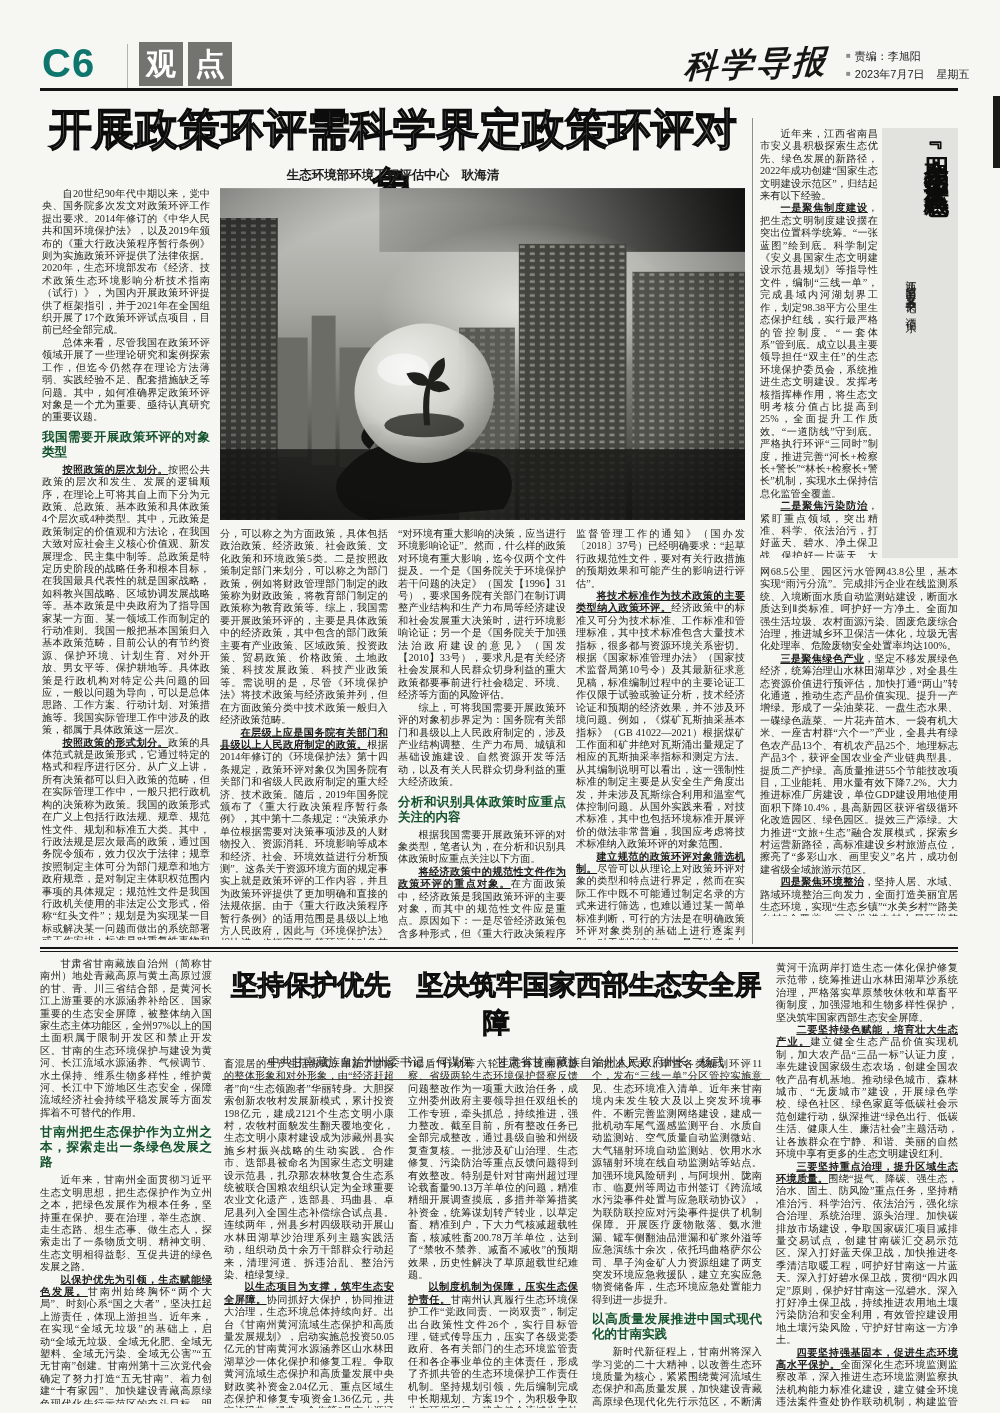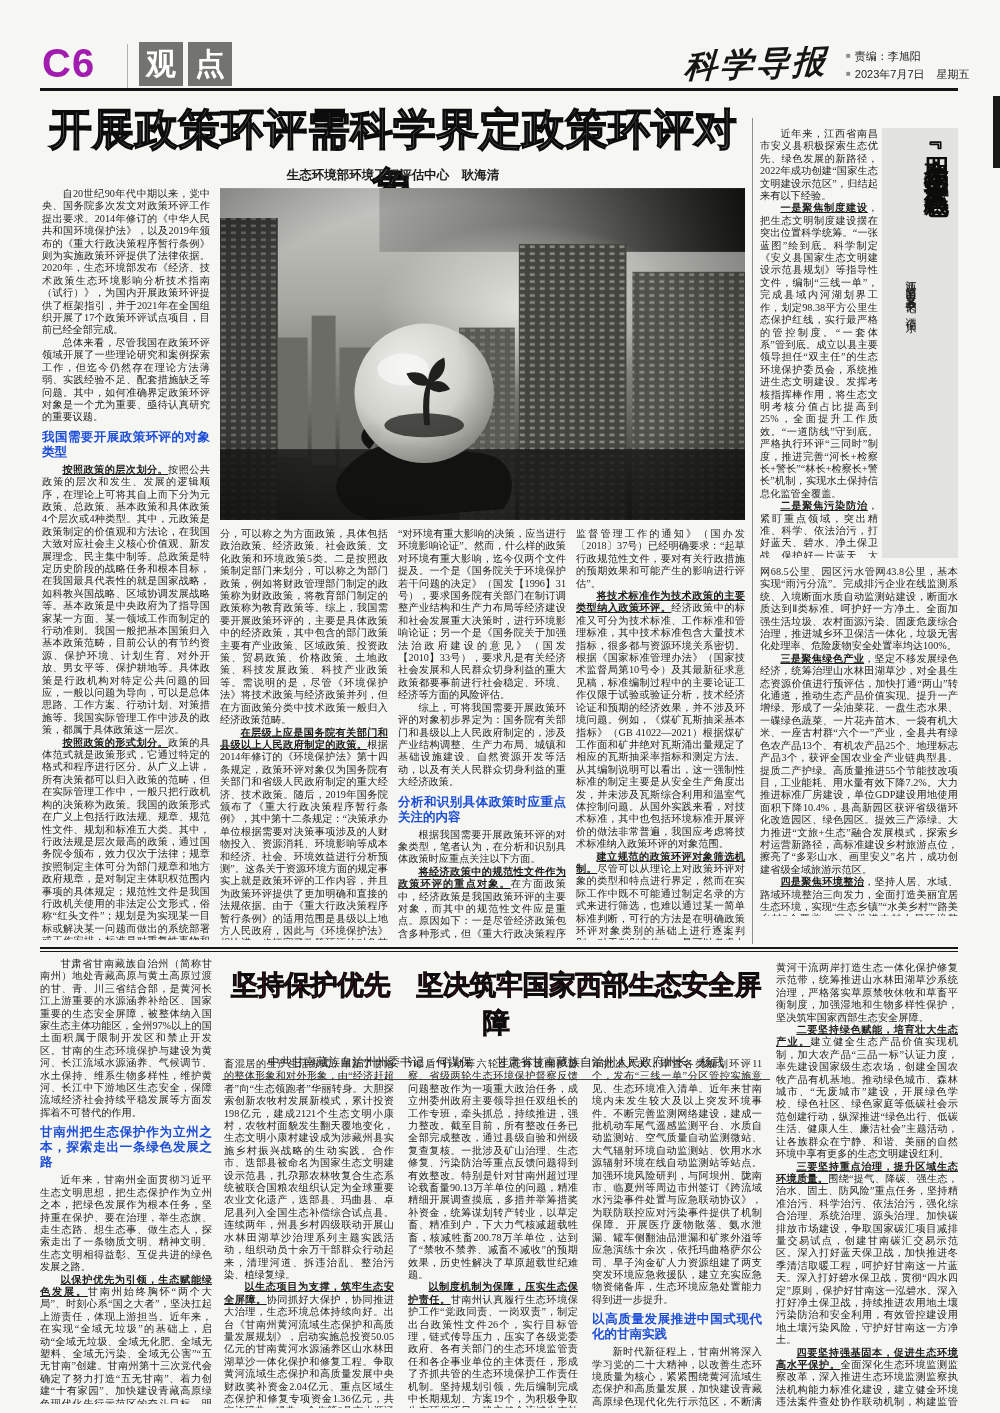--- a/index.html
+++ b/index.html
@@ -1,61 +1,61 @@
 <!DOCTYPE html>
 <html><head>
 <meta charset="utf-8">
 <style>
   html,body{margin:0;padding:0;background:#dcdcd8;}
   .page{position:relative;width:1000px;height:1413px;margin:0 auto;background:#f6f6f2;
         font-family:"Liberation Serif",serif;color:#1d1d1b;overflow:hidden;}
   
-  .c6{position:absolute;left:42px;top:40px;font:bold 40px/46px "Liberation Sans",sans-serif;letter-spacing:1px;color:#a21caf;}
+  .c6{position:absolute;left:42px;top:40px;font:bold 40px/46px "Liberation Sans",sans-serif;letter-spacing:1px;color:#0f766e;}
   .hsep{position:absolute;left:127px;top:44px;width:1px;height:46px;background:#b3b3af;}
   .tag{position:absolute;left:139px;top:42px;display:flex;gap:5px;}
   .tbox{width:44px;height:44px;background:#73736f;color:#fff;text-align:center;
         font:bold 30px/44px "Liberation Sans",sans-serif;}
   .logo{position:absolute;left:684px;top:42px;font-family:"DejaVu Serif",serif;font-style:italic;
         font-weight:bold;font-size:33px;letter-spacing:3px;transform:rotate(-2deg) skewX(-5deg);color:#161614;}
   .hinfo{position:absolute;left:846px;top:47px;font:11px/18px "Liberation Sans",sans-serif;color:#222;}
   .sq{color:#8c8c88;font-size:8px;margin-right:4px;vertical-align:2px;}
   .wk{margin-left:12px;}
   .hrule{position:absolute;left:40px;top:88px;width:918px;height:3px;background:#141414;}
   .edgebar{position:absolute;left:993px;top:96px;width:7px;height:72px;background:#1a1a18;}
   
   .mhead{position:absolute;left:40px;top:100px;width:706px;margin:0;text-align:center;
          font:900 43px/58px "Liberation Sans",sans-serif;color:#737373;-webkit-text-stroke:1.2px #0c0c0c;}
   .mby{position:absolute;left:40px;top:167px;width:706px;text-align:center;
        font:bold 12.5px/16px "Liberation Serif",serif;}
   .col{position:absolute;overflow:hidden;text-align:justify;font-size:10.2px;line-height:12.4px;color:#1d1d1b;}
   .col .para{margin:0;text-indent:2em;}
   .col .cont{text-indent:0;}
   .col b{font-weight:bold;text-decoration:underline;}
-  .subhead{font:bold 12.5px/15px "Liberation Sans",sans-serif;margin:6px 0 4px;color:#1d4ed8;}
+  .subhead{font:bold 12.5px/15px "Liberation Sans",sans-serif;margin:6px 0 4px;color:#14532d;}
   .mc1{left:42px;top:188px;width:168px;height:752px;}
   .mc2{left:220px;top:528px;width:168px;height:412px;}
   .mc3{left:398px;top:528px;width:168px;height:412px;}
   .mc4{left:576px;top:528px;width:169px;height:412px;}
   .photo{position:absolute;left:220px;top:188px;width:525px;height:332px;overflow:hidden;}
   .photo svg{display:block;}
   
   .vdiv{position:absolute;left:752px;top:118px;width:1px;height:826px;background:#8d8d89;}
   .sbA{left:760px;top:128px;width:118px;height:430px;}
   .sbB{left:760px;top:566px;width:198px;height:350px;}
   .vtbox{position:absolute;left:882px;top:128px;width:76px;height:430px;background:#e2e2de;
          writing-mode:vertical-rl;padding:6px 2px;box-sizing:border-box;}
   .vtitle{font:900 25px/38px "Liberation Sans",sans-serif;letter-spacing:3px;color:#0d0d0b;margin:0;}
   .vauthor{font:11px/15px "Liberation Serif",serif;letter-spacing:2px;text-indent:138px;color:#1c1c1a;}
   
   .secrule{position:absolute;left:40px;top:947px;width:918px;height:2px;
            border-top:2.5px solid #161616;border-bottom:1px solid #161616;box-sizing:content-box;}
   
   .bc1{left:40px;top:958px;width:172px;height:446px;}
   .bheadwrap{position:absolute;left:222px;top:966px;width:548px;text-align:center;}
-  .bhead{margin:0;font:900 27px/38px "Liberation Sans",sans-serif;letter-spacing:-0.5px;color:#be185d;
+  .bhead{margin:0;font:900 27px/38px "Liberation Sans",sans-serif;letter-spacing:-0.5px;color:#737373;
          -webkit-text-stroke:0.8px #0d0d0d;}
   .bby{margin-top:12px;font:12px/16px "Liberation Serif",serif;color:#1b1b19;}
   .brule{margin-top:9px;border-top:1px solid #4c4c48;}
   .bc2{left:224px;top:1058px;width:170px;height:350px;}
   .bc3{left:408px;top:1058px;width:170px;height:350px;}
   .bc4{left:592px;top:1058px;width:170px;height:350px;}
   .bc5{left:776px;top:962px;width:182px;height:446px;}
 </style>
 </head>
 <body>

